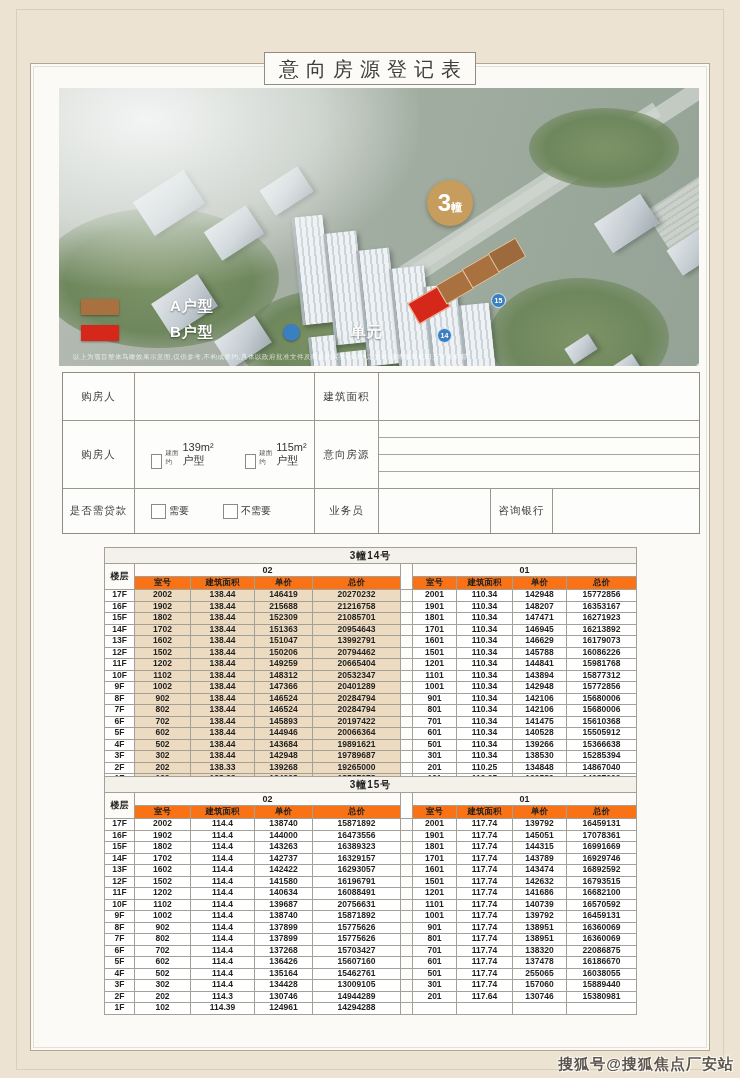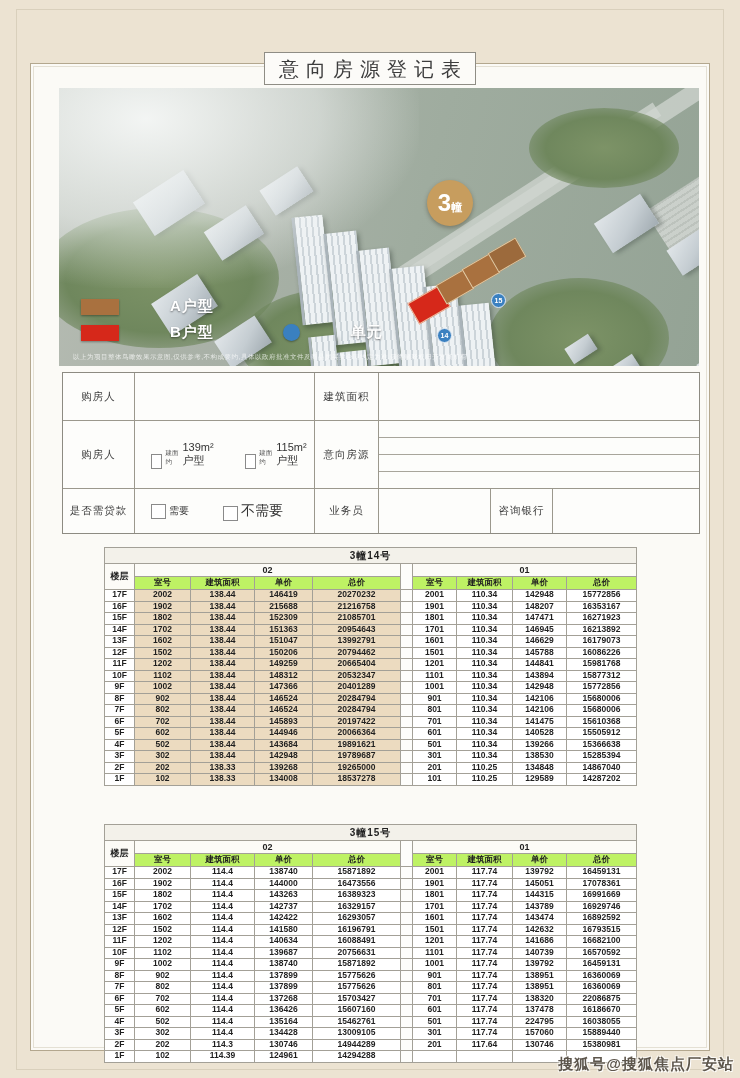--- a/index.html
+++ b/index.html
@@ -46,21 +46,21 @@
   .optmain{font-size:11px;color:#333;padding-bottom:1px;}
   .intent{display:flex;flex-direction:column;}
   .subrow{flex:1;border-bottom:1px solid #a8a59b;}
   .subrow:last-child{border-bottom:none;}
   
   .twrap{position:absolute;left:104px;z-index:2;}
   .ptable{border-collapse:collapse;table-layout:fixed;width:532px;background:#fff;}
   .ptable td{border:1px solid #a3a097;text-align:center;font-size:8.5px;font-weight:600;color:#1f1f1f;height:10.5px;padding:0;line-height:1.15;overflow:hidden;white-space:nowrap;}
   .ptable .t-title td{font-size:10px;font-weight:bold;height:15px;background:#f3f1ea;letter-spacing:1px;}
   .ptable .t-head td{font-size:9px;font-weight:bold;height:12px;background:#fcfbf7;}
-  .ptable .t-cols td{font-size:8.5px;font-weight:bold;height:12px;background:#bef264;}
+  .ptable .t-cols td{font-size:8.5px;font-weight:bold;height:12px;background:#f97316;}
   .ptable td.sh{background:#ecdbc0;}
   .ptable td.sp{background:#fdfdfb;}
   
   .watermark{position:absolute;right:6px;bottom:4px;font-size:15px;font-weight:bold;color:#5d564c;letter-spacing:1px;z-index:6;
     text-shadow:1px 1px 0 rgba(255,255,255,.95),-1px -1px 0 rgba(255,255,255,.6),1px -1px 0 rgba(255,255,255,.6),-1px 1px 0 rgba(255,255,255,.6);}
 </style>
 </head>
 <body>
 
 <div id="canvas">
@@ -155,21 +155,21 @@
     </div>
 
     <div class="fc lab last-b" style="grid-area:3/1">是否需贷款</div>
     <div class="fc opts last-b" style="grid-area:3/2;gap:34px;">
       <span class="optgrp">
         <span class="cb"></span>
         <span class="optmain" style="font-size:10px">需要</span>
       </span>
       <span class="optgrp">
         <span class="cb"></span>
-        <span class="optmain" style="font-size:14px">不需要</span>
+        <span class="optmain" style="font-size:10px">不需要</span>
       </span>
     </div>
     <div class="fc lab last-b" style="grid-area:3/3">业务员</div>
     <div class="fc last-b" style="grid-area:3/4"></div>
     <div class="fc lab last-b" style="grid-area:3/5">咨询银行</div>
     <div class="fc last-r last-b" style="grid-area:3/6"></div>
   </div>
 
   <div class="twrap" style="top:547px;">
     <table class="ptable">
@@ -405,21 +405,21 @@
             <td class="sh">18537278</td>
             <td class="sp"></td>
             <td>101</td>
             <td>110.25</td>
             <td>129589</td>
             <td>14287202</td>
           </tr>
         </tbody>
       </table>
   </div>
-  <div class="twrap" style="top:824px;">
+  <div class="twrap" style="top:776px;">
     <table class="ptable">
         <colgroup>
           <col style="width: 30px;">
           <col style="width: 56px;">
           <col style="width: 64px;">
           <col style="width: 58px;">
           <col style="width: 88px;">
           <col style="width: 12px;">
           <col style="width: 44px;">
           <col style="width: 56px;">
@@ -604,21 +604,21 @@
           </tr>
           <tr>
             <td>4F</td>
             <td>502</td>
             <td>114.4</td>
             <td>135164</td>
             <td>15462761</td>
             <td class="sp"></td>
             <td>501</td>
             <td>117.74</td>
-            <td>224795</td>
+            <td>255065</td>
             <td>16038055</td>
           </tr>
           <tr>
             <td>3F</td>
             <td>302</td>
             <td>114.4</td>
             <td>134428</td>
             <td>13009105</td>
             <td class="sp"></td>
             <td>301</td>

